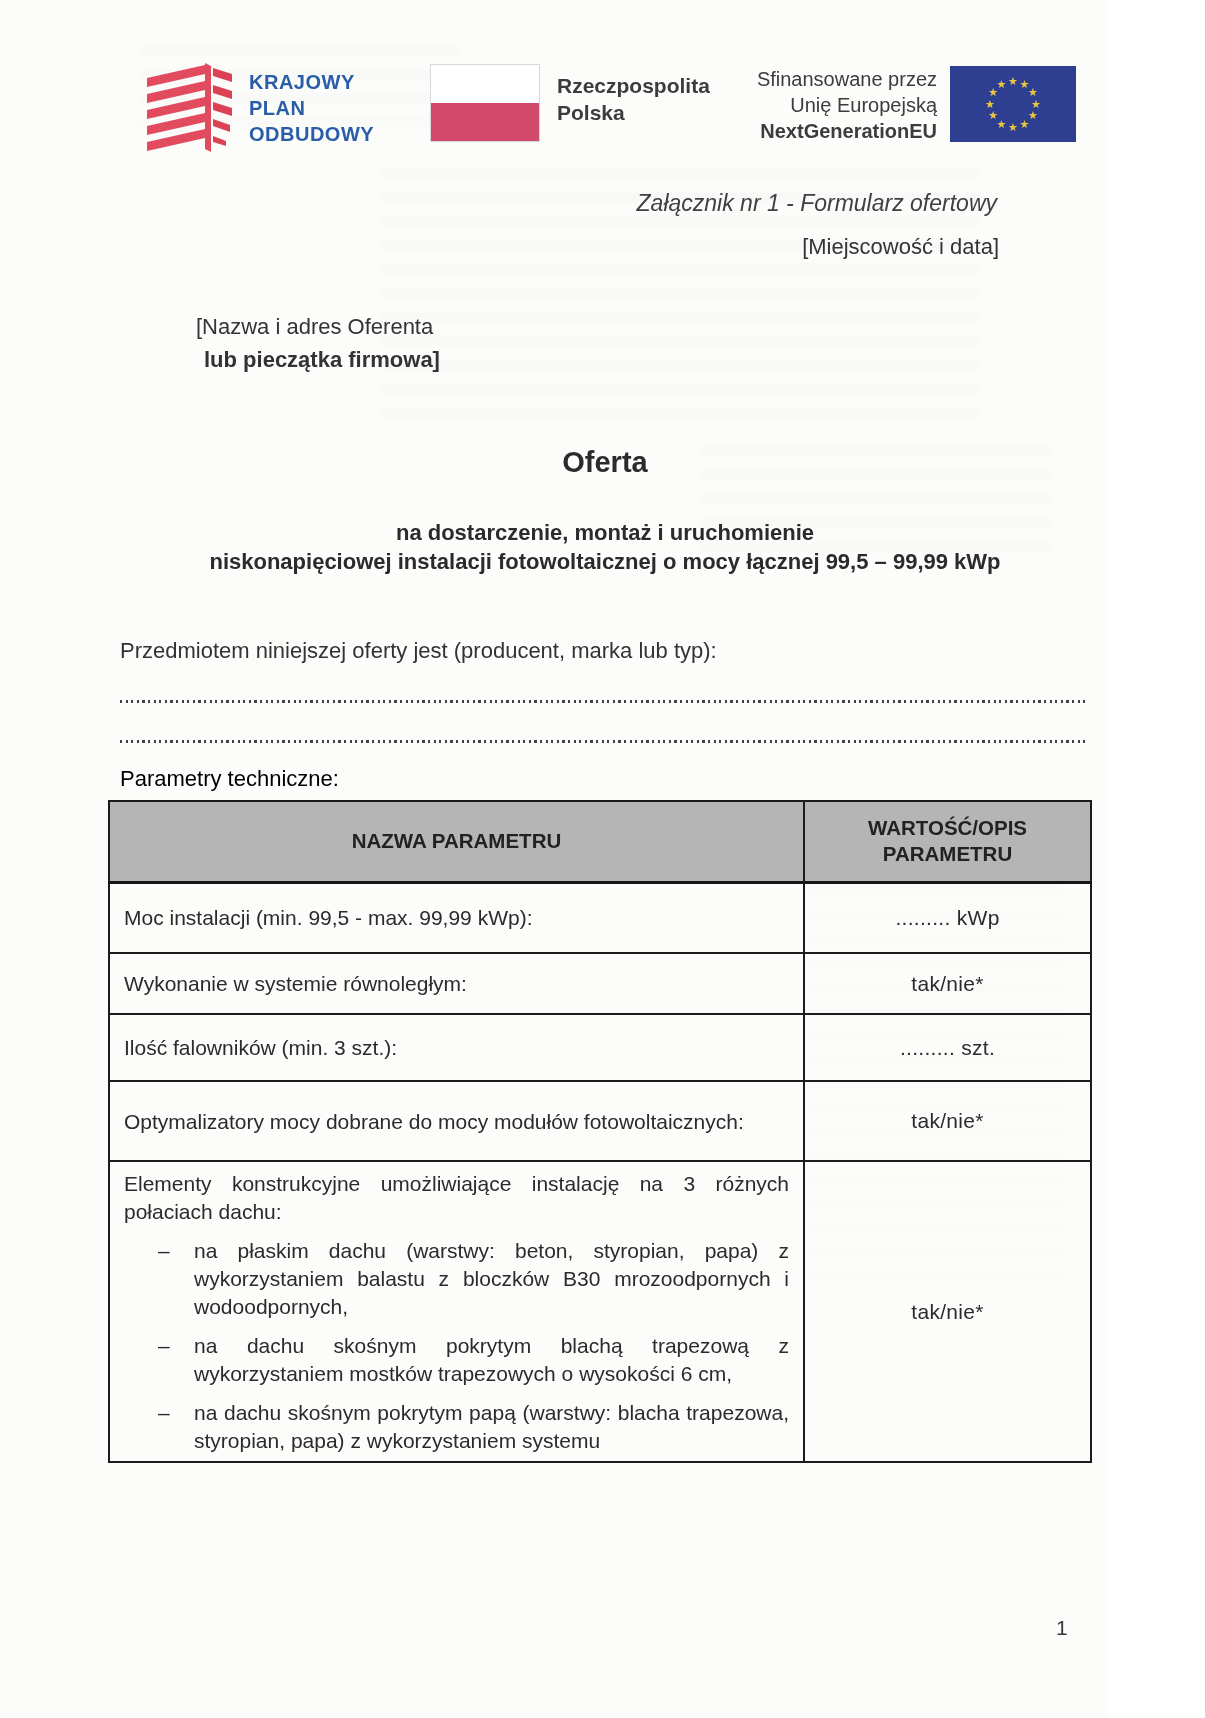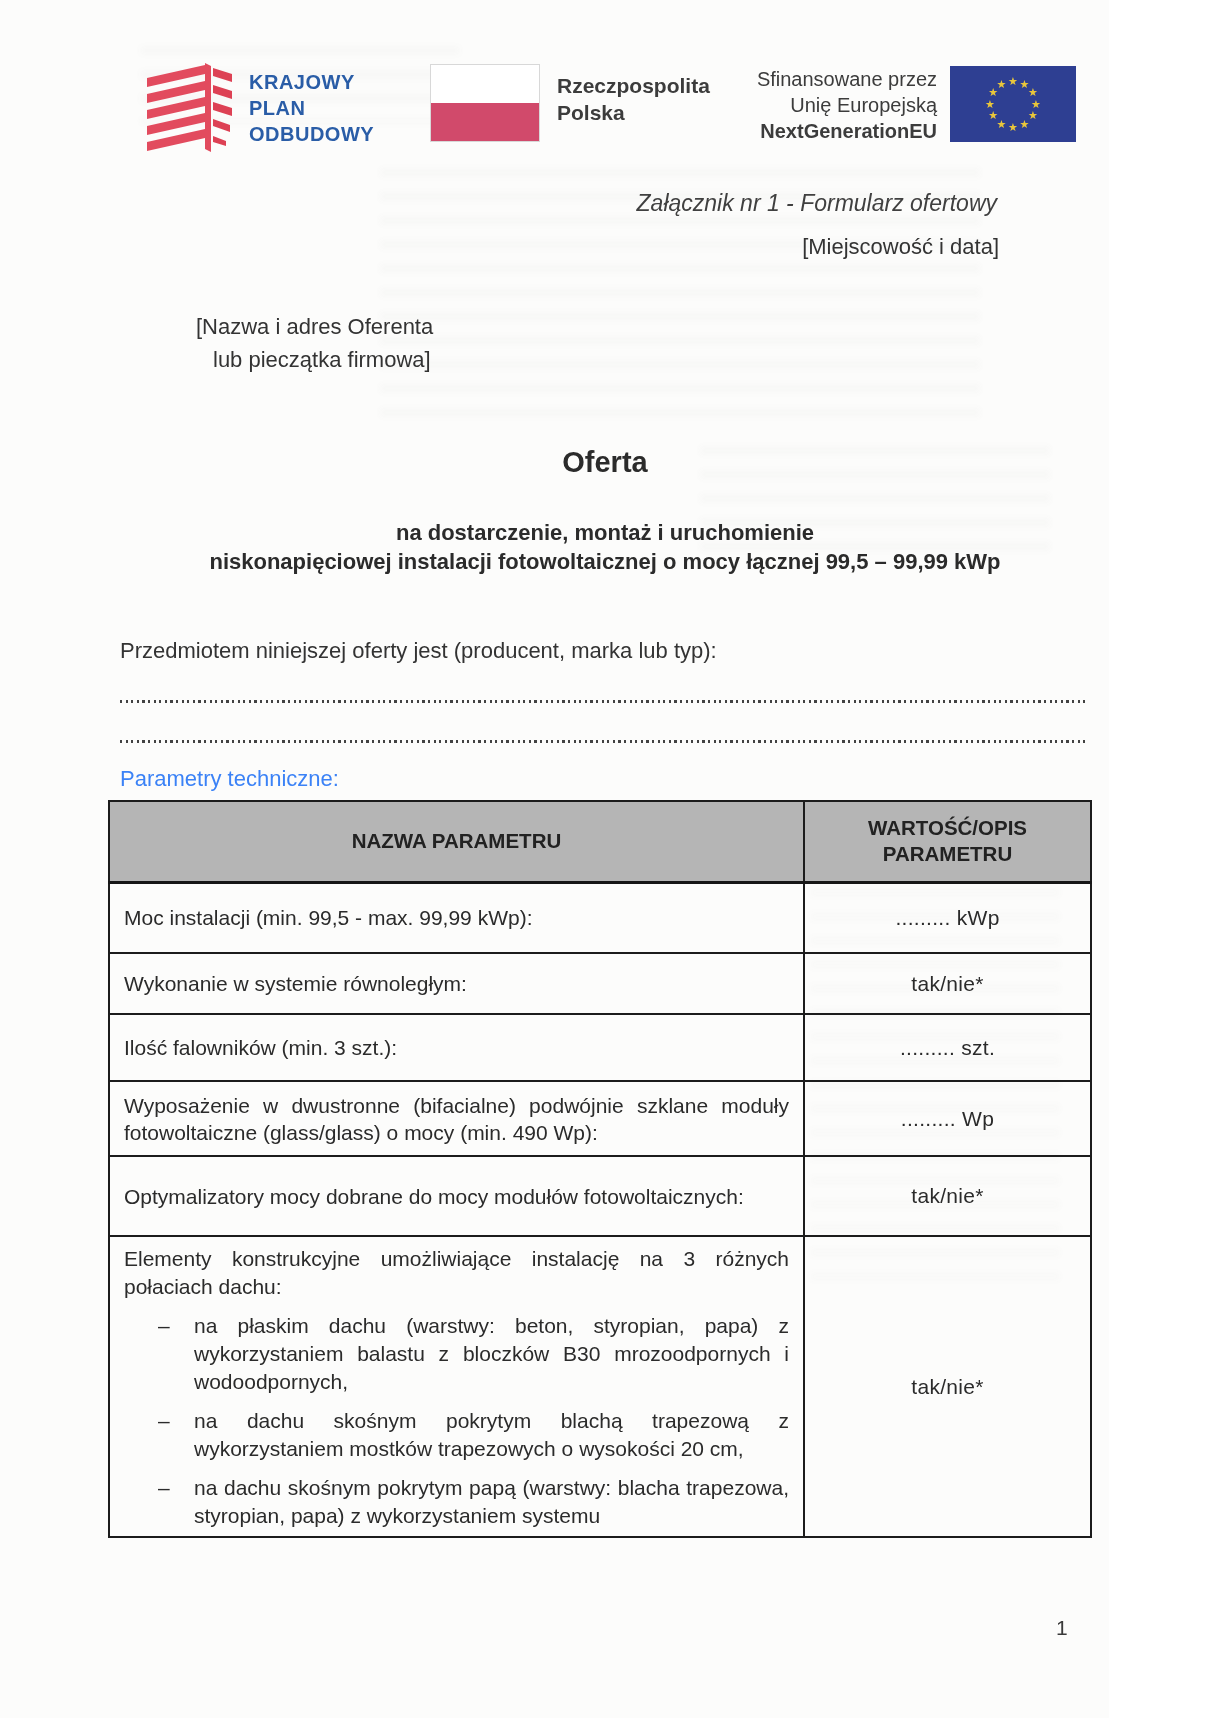--- a/index.html
+++ b/index.html
@@ -21,31 +21,31 @@
     border:1px solid #d8d8d8;box-sizing:border-box;
   }
   .pl-label{position:absolute;left:557px;top:72px;font-weight:bold;font-size:21px;line-height:27px;color:#3c3c3c;}
   .eu-text{position:absolute;left:715px;top:66px;width:222px;text-align:right;font-size:20px;line-height:26px;color:#3c3c3c;}
   .eu-text .bold{font-weight:bold;}
   .eu-flag{position:absolute;left:950px;top:66px;}
   
   .attachment-title{position:absolute;right:112px;top:190px;font-style:italic;font-size:23px;color:#404040;}
   .place-date{position:absolute;right:110px;top:234px;font-size:22px;color:#333;}
   .offerer{position:absolute;left:196px;top:310px;font-size:22px;line-height:33px;color:#333;}
-  .offerer .l2{margin-left:17px;}
+  .offerer .l2{margin-left:8px;font-weight:bold;}
   .offer-title{position:absolute;left:120px;top:446px;width:970px;text-align:center;font-size:29px;font-weight:bold;color:#2b2b2b;}
   .offer-subtitle{position:absolute;left:100px;top:518px;width:1010px;text-align:center;font-size:22px;font-weight:bold;line-height:29px;color:#2b2b2b;}
   .subject-line{position:absolute;left:120px;top:638px;font-size:22px;color:#333;}
   .dotted{
     position:absolute;left:120px;width:966px;height:3px;
     background:repeating-linear-gradient(to right,#424242 0 2.2px,transparent 2.2px 5.6px);
   }
   .dots-1{top:700px;}
   .dots-2{top:740px;}
-  .tech-label{position:absolute;left:120px;top:766px;font-size:22px;color:#3b82f6;}
+  .tech-label{position:absolute;left:120px;top:766px;font-size:22px;color:#000000;}
   
   .params-table{
     position:absolute;left:108px;top:800px;width:982px;
     border-collapse:collapse;table-layout:fixed;
     font-size:21px;color:#2b2b2b;
   }
   .params-table col.c1{width:695px;}
   .params-table col.c2{width:287px;}
   .params-table th,.params-table td{border:2px solid #1c1c1c;box-sizing:border-box;}
   .params-table thead th{
@@ -178,38 +178,34 @@
         <td class="value">......... kWp</td>
       </tr>
       <tr class="h61">
         <td class="name">Wykonanie w systemie równoległym:</td>
         <td class="value">tak/nie*</td>
       </tr>
       <tr class="h67">
         <td class="name">Ilość falowników (min. 3 szt.):</td>
         <td class="value">......... szt.</td>
       </tr>
-      <tr class="h75">
-        <td class="name justify">Wyposażenie w dwustronne (bifacialne) podwójnie szklane moduły fotowoltaiczne (glass/glass) o mocy (min. 490 Wp):</td>
-        <td class="value">......... Wp</td>
-      </tr>
       <tr class="h80">
         <td class="name justify">Optymalizatory mocy dobrane do mocy modułów fotowoltaicznych:</td>
         <td class="value">tak/nie*</td>
       </tr>
       <tr>
         <td class="big-cell">
           <div>Elementy konstrukcyjne umożliwiające instalację na 3 różnych połaciach dachu:</div>
           <div class="bullet">
             <span class="dash">–</span>
             <span class="btxt">na płaskim dachu (warstwy: beton, styropian, papa) z wykorzystaniem balastu z bloczków B30 mrozoodpornych i wodoodpornych,</span>
           </div>
           <div class="bullet">
             <span class="dash">–</span>
-            <span class="btxt">na dachu skośnym pokrytym blachą trapezową z wykorzystaniem mostków trapezowych o wysokości 20 cm,</span>
+            <span class="btxt">na dachu skośnym pokrytym blachą trapezową z wykorzystaniem mostków trapezowych o wysokości 6 cm,</span>
           </div>
           <div class="bullet">
             <span class="dash">–</span>
             <span class="btxt">na dachu skośnym pokrytym papą (warstwy: blacha trapezowa, styropian, papa) z wykorzystaniem systemu</span>
           </div>
         </td>
         <td class="value">tak/nie*</td>
       </tr>
     </tbody>
   </table>

